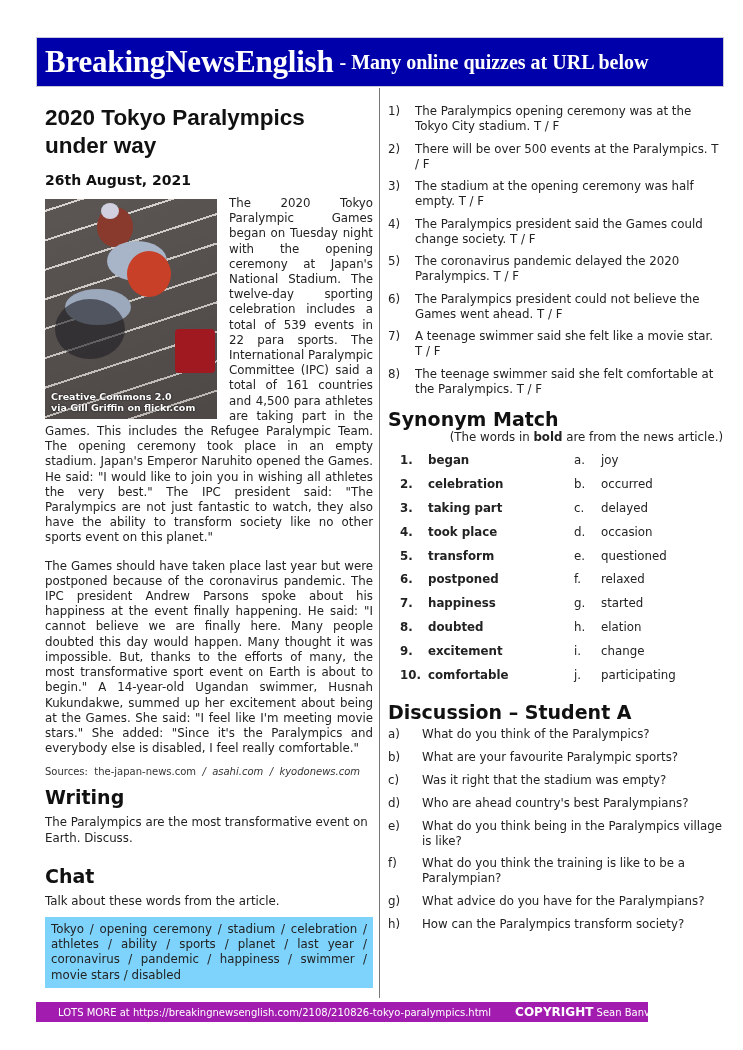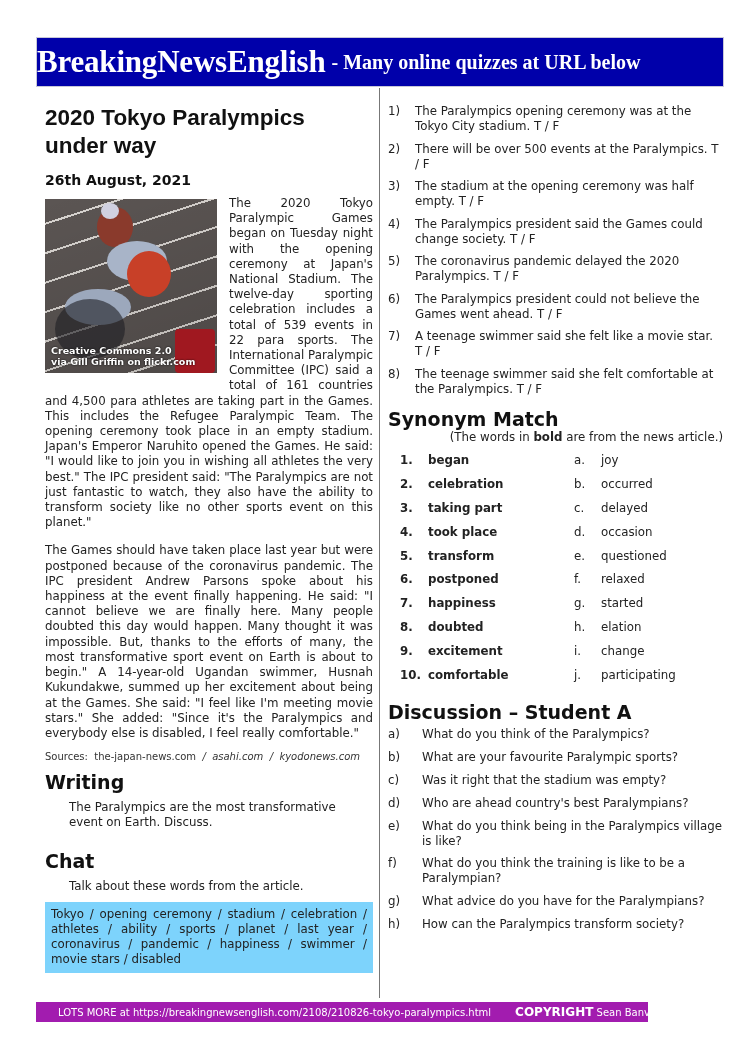--- a/index.html
+++ b/index.html
@@ -3,54 +3,54 @@
   <meta charset="utf-8">
   <style>
     * { box-sizing: border-box; margin: 0; padding: 0; }
     html, body { width: 743px; height: 1050px; background: #ffffff; overflow: hidden; }
     body { position: relative; font-family: "DejaVu Sans", sans-serif; color: #222; }
 
     .banner {
       position: absolute; left: 36px; top: 37px; width: 688px; height: 50px;
       background: #0000aa; border: 1px solid #c8c8d8;
       color: #fff; font-family: "Liberation Serif", serif; font-weight: bold;
-      display: flex; align-items: center; padding-left: 0; white-space: nowrap;
+      display: flex; align-items: center; padding-left: 8px; white-space: nowrap;
     }
     .banner .brand { font-size: 31px; letter-spacing: -0.2px; }
     .banner .tag { font-size: 20px; margin-left: 6px; }
 
     .divider { position: absolute; left: 379px; top: 88px; width: 1px; height: 910px; background: #777; }
 
     .left { position: absolute; left: 45px; top: 100px; width: 328px; }
     .right { position: absolute; left: 388px; top: 100px; width: 335px; }
 
     h1.title { font-family: Liberation Sans, sans-serif; font-weight: bold; font-size: 22.5px; line-height: 28px; color: #111; margin-top: 4px; }
     .date { font-weight: bold; font-size: 14px; color: #111; margin-top: 12px; }
 
     .article { font-size: 11.8px; line-height: 15.2px; text-align: justify; color: #222; }
     .article p { margin: 0; }
     .article p + p { margin-top: 13px; }
     .photo {
-      float: left; width: 172px; height: 174px; margin: 3px 12px 16px 0;
+      float: left; width: 172px; height: 220px; margin: 3px 12px 1px 0;
       position: relative; overflow: hidden;
       background:
         linear-gradient(160deg, rgba(255,255,255,0.0) 0%, rgba(0,0,0,0.15) 100%),
         repeating-linear-gradient(-18deg, #5b5553 0px, #5b5553 26px, #d8d4d0 26px, #d8d4d0 28px),
         #5b5553;
     }
     .photo .blob { position: absolute; border-radius: 50%; }
     .photo .credit {
       position: absolute; left: 6px; bottom: 6px; color: #fff; font-weight: bold;
       font-size: 9.5px; line-height: 11px; text-shadow: 0 0 2px #000;
     }
     .sources { font-size: 10px; color: #333; margin-top: 10px; }
     .sources i { font-style: italic; }
 
     h2 { font-family: "DejaVu Sans", sans-serif; font-weight: bold; font-size: 19px; color: #111; line-height: 24px; }
-    .section-text { font-size: 11.8px; line-height: 15.2px; color: #222; margin-left: 24px; }
+    .section-text { font-size: 11.8px; line-height: 15.2px; color: #222; }
     .wordbox {
       background: #7dd3fc; padding: 5px 6px 5px 6px; font-size: 11.8px; line-height: 15.2px;
       text-align: justify; color: #222; margin-top: 8px;
     }
 
     .tf-list { list-style: none; margin-top: 4px; }
     .tf-list li { display: flex; font-size: 11.8px; line-height: 15px; margin-bottom: 7.5px; }
     .tf-list .num { width: 27px; flex: none; }
 
     .syn-sub { font-size: 11.8px; color: #222; margin-top: -1px; text-align: right; }

